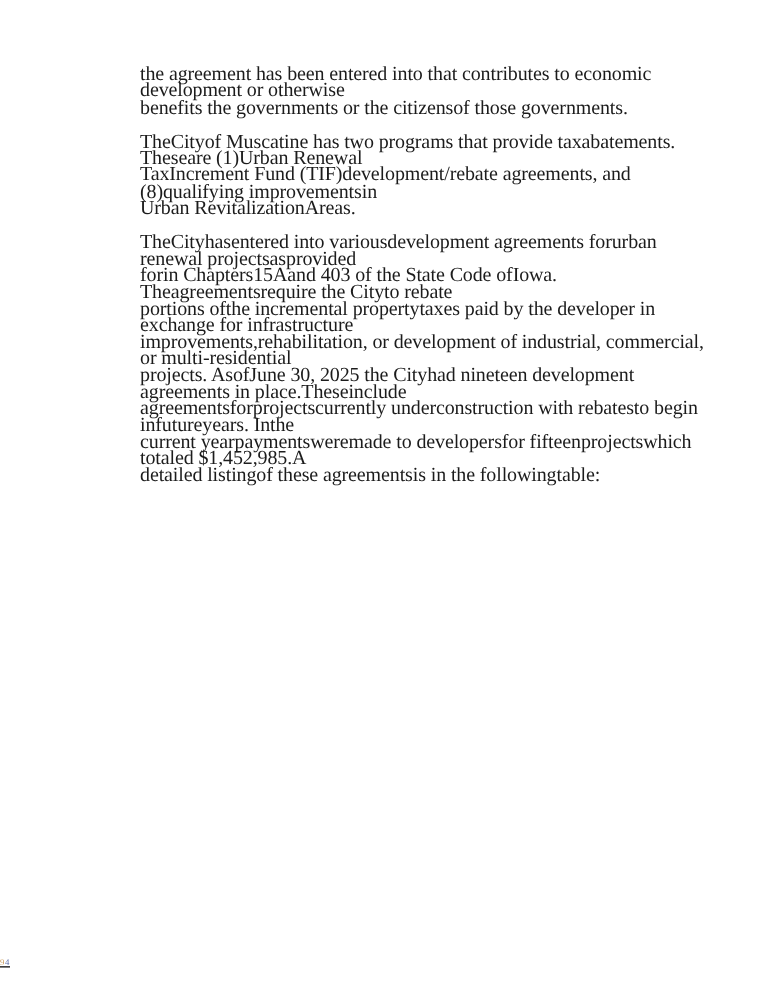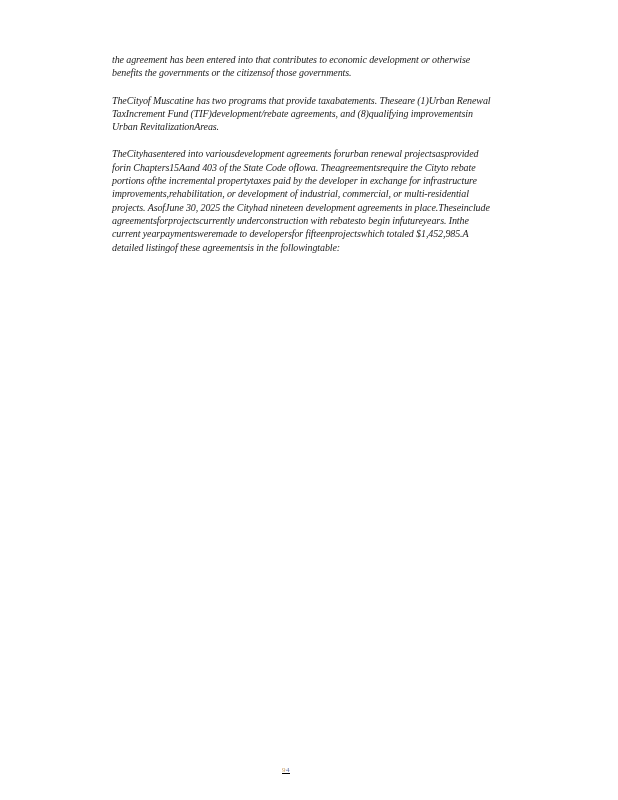--- a/index.html
+++ b/index.html
@@ -16,33 +16,32 @@
     font-family: "Liberation Serif", serif;
   }
   .text-block {
     position: absolute;
     left: 112px;
     top: 53px;
     width: 458px;
     color: #1c1c1c;
   }
   .paragraph {
-    font-size: 10px;
+    font-size: 16px;
     line-height: 13.3px;
     letter-spacing: -0.1px;
     white-space: pre-line;   
     margin: 0 0 14px 0;
-    font-style: italic;
   }
   .footer {
     position: absolute;
     left: 0;
     top: 766px;
     width: 572px;
-    text-align: center;
+    text-align: left;
     font-size: 7px;
     line-height: 8px;
     letter-spacing: 0.5px;
     text-decoration: underline;
   }
   .footer-digit-1 { color: #c99a5b; }
   .footer-digit-2 { color: #5c6da8; }
 </style>
 </head>
 <body>

